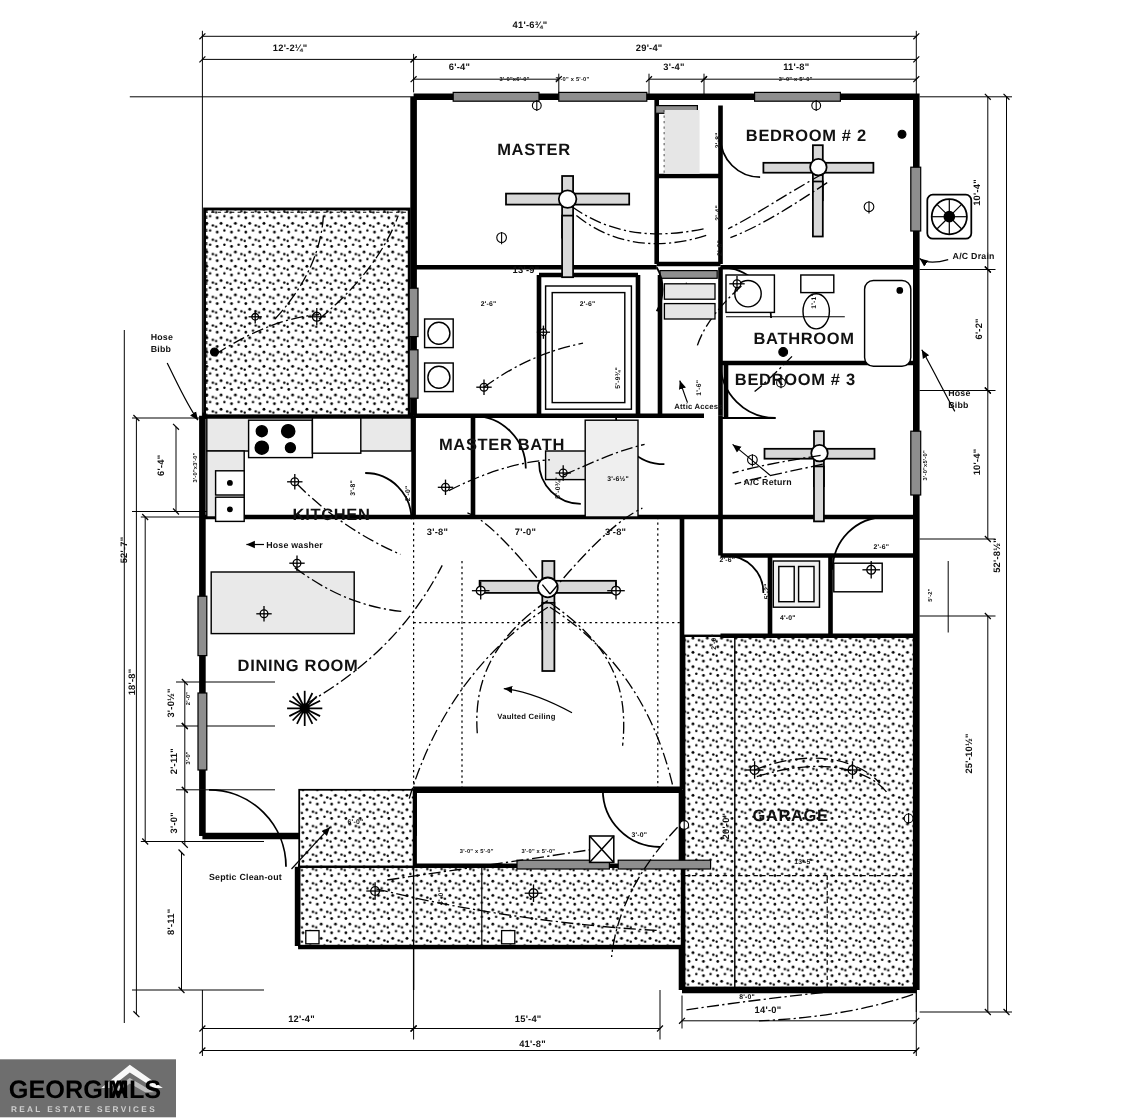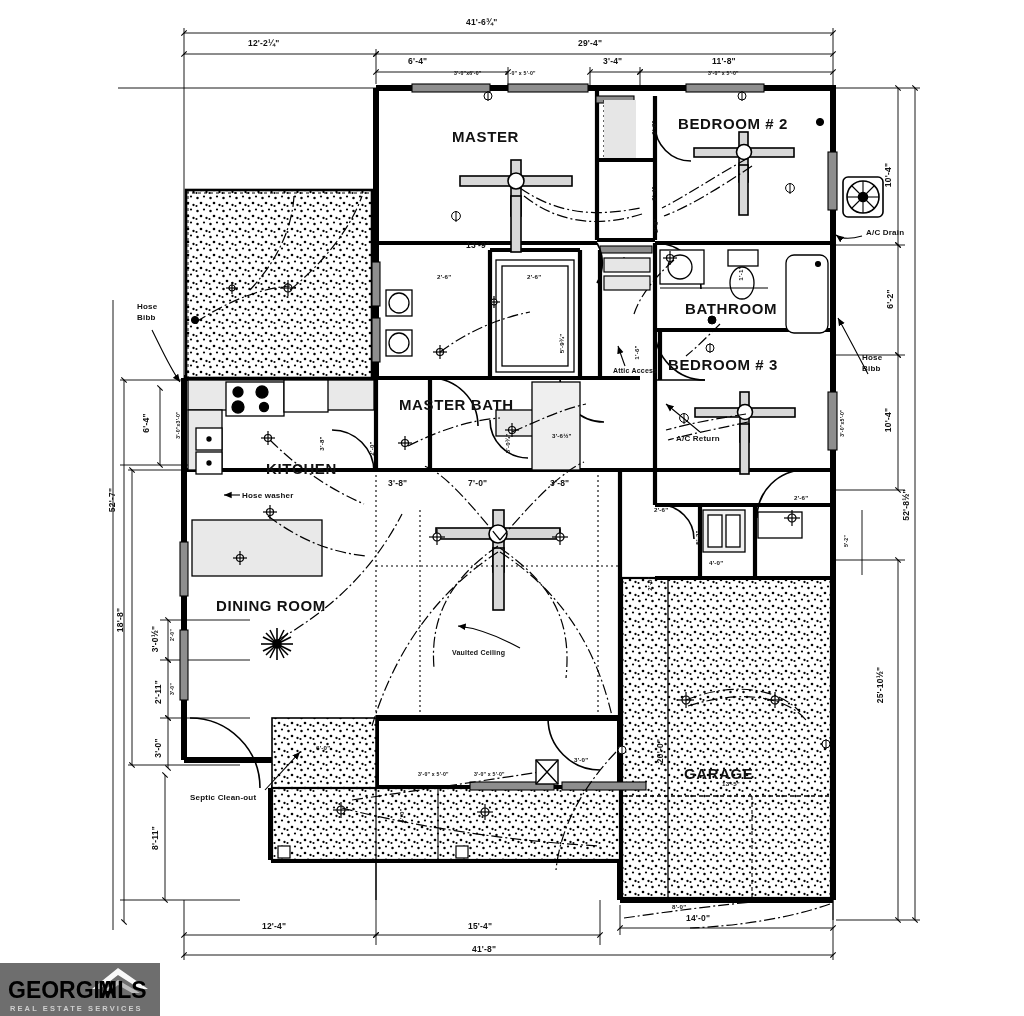--- a/index.html
+++ b/index.html
@@ -527,25 +527,25 @@
     <g stroke="#000" stroke-width="1.4" fill="#fff">
       <rect x="536" y="760" width="22" height="24"></rect>
       <path d="M536,760 L558,784 M558,760 L536,784"></path>
     </g>
   </g>
 </svg>
 
 <div class="lbl room" style="left:452px;top:128px;">MASTER</div>
 <div class="lbl room" style="left:678px;top:115px;">BEDROOM # 2</div>
 <div class="lbl room" style="left:685px;top:300px;">BATHROOM</div>
-<div class="lbl room" style="left:668px;top:356px;">BEDROOM # 3</div>
+<div class="lbl room" style="left:668px;top:337px;">BEDROOM # 3</div>
 <div class="lbl room" style="left:399px;top:396px;">MASTER BATH</div>
 <div class="lbl room" style="left:266px;top:460px;text-align:right;">KITCHEN</div>
 <div class="lbl room" style="left:216px;top:597px;text-align:right;">DINING ROOM</div>
-<div class="lbl room" style="left:684px;top:733px;margin-top:32px;">GARAGE</div>
+<div class="lbl room" style="left:684px;top:733px;">GARAGE</div>
 
 <div class="lbl note" style="left:137px;top:302px;">Hose</div>
 <div class="lbl note" style="left:137px;top:313px;">Bibb</div>
 <div class="lbl note" style="left:862px;top:353px;">Hose</div>
 <div class="lbl note" style="left:862px;top:364px;">Bibb</div>
 <div class="lbl note" style="left:866px;top:228px;">A/C Drain</div>
 <div class="lbl note" style="left:676px;top:434px;">A/C Return</div>
 <div class="lbl note small" style="left:613px;top:367px;">Attic Access</div>
 <div class="lbl note" style="left:242px;top:491px;">Hose washer</div>
 <div class="lbl note" style="left:190px;top:793px;">Septic Clean-out</div>

